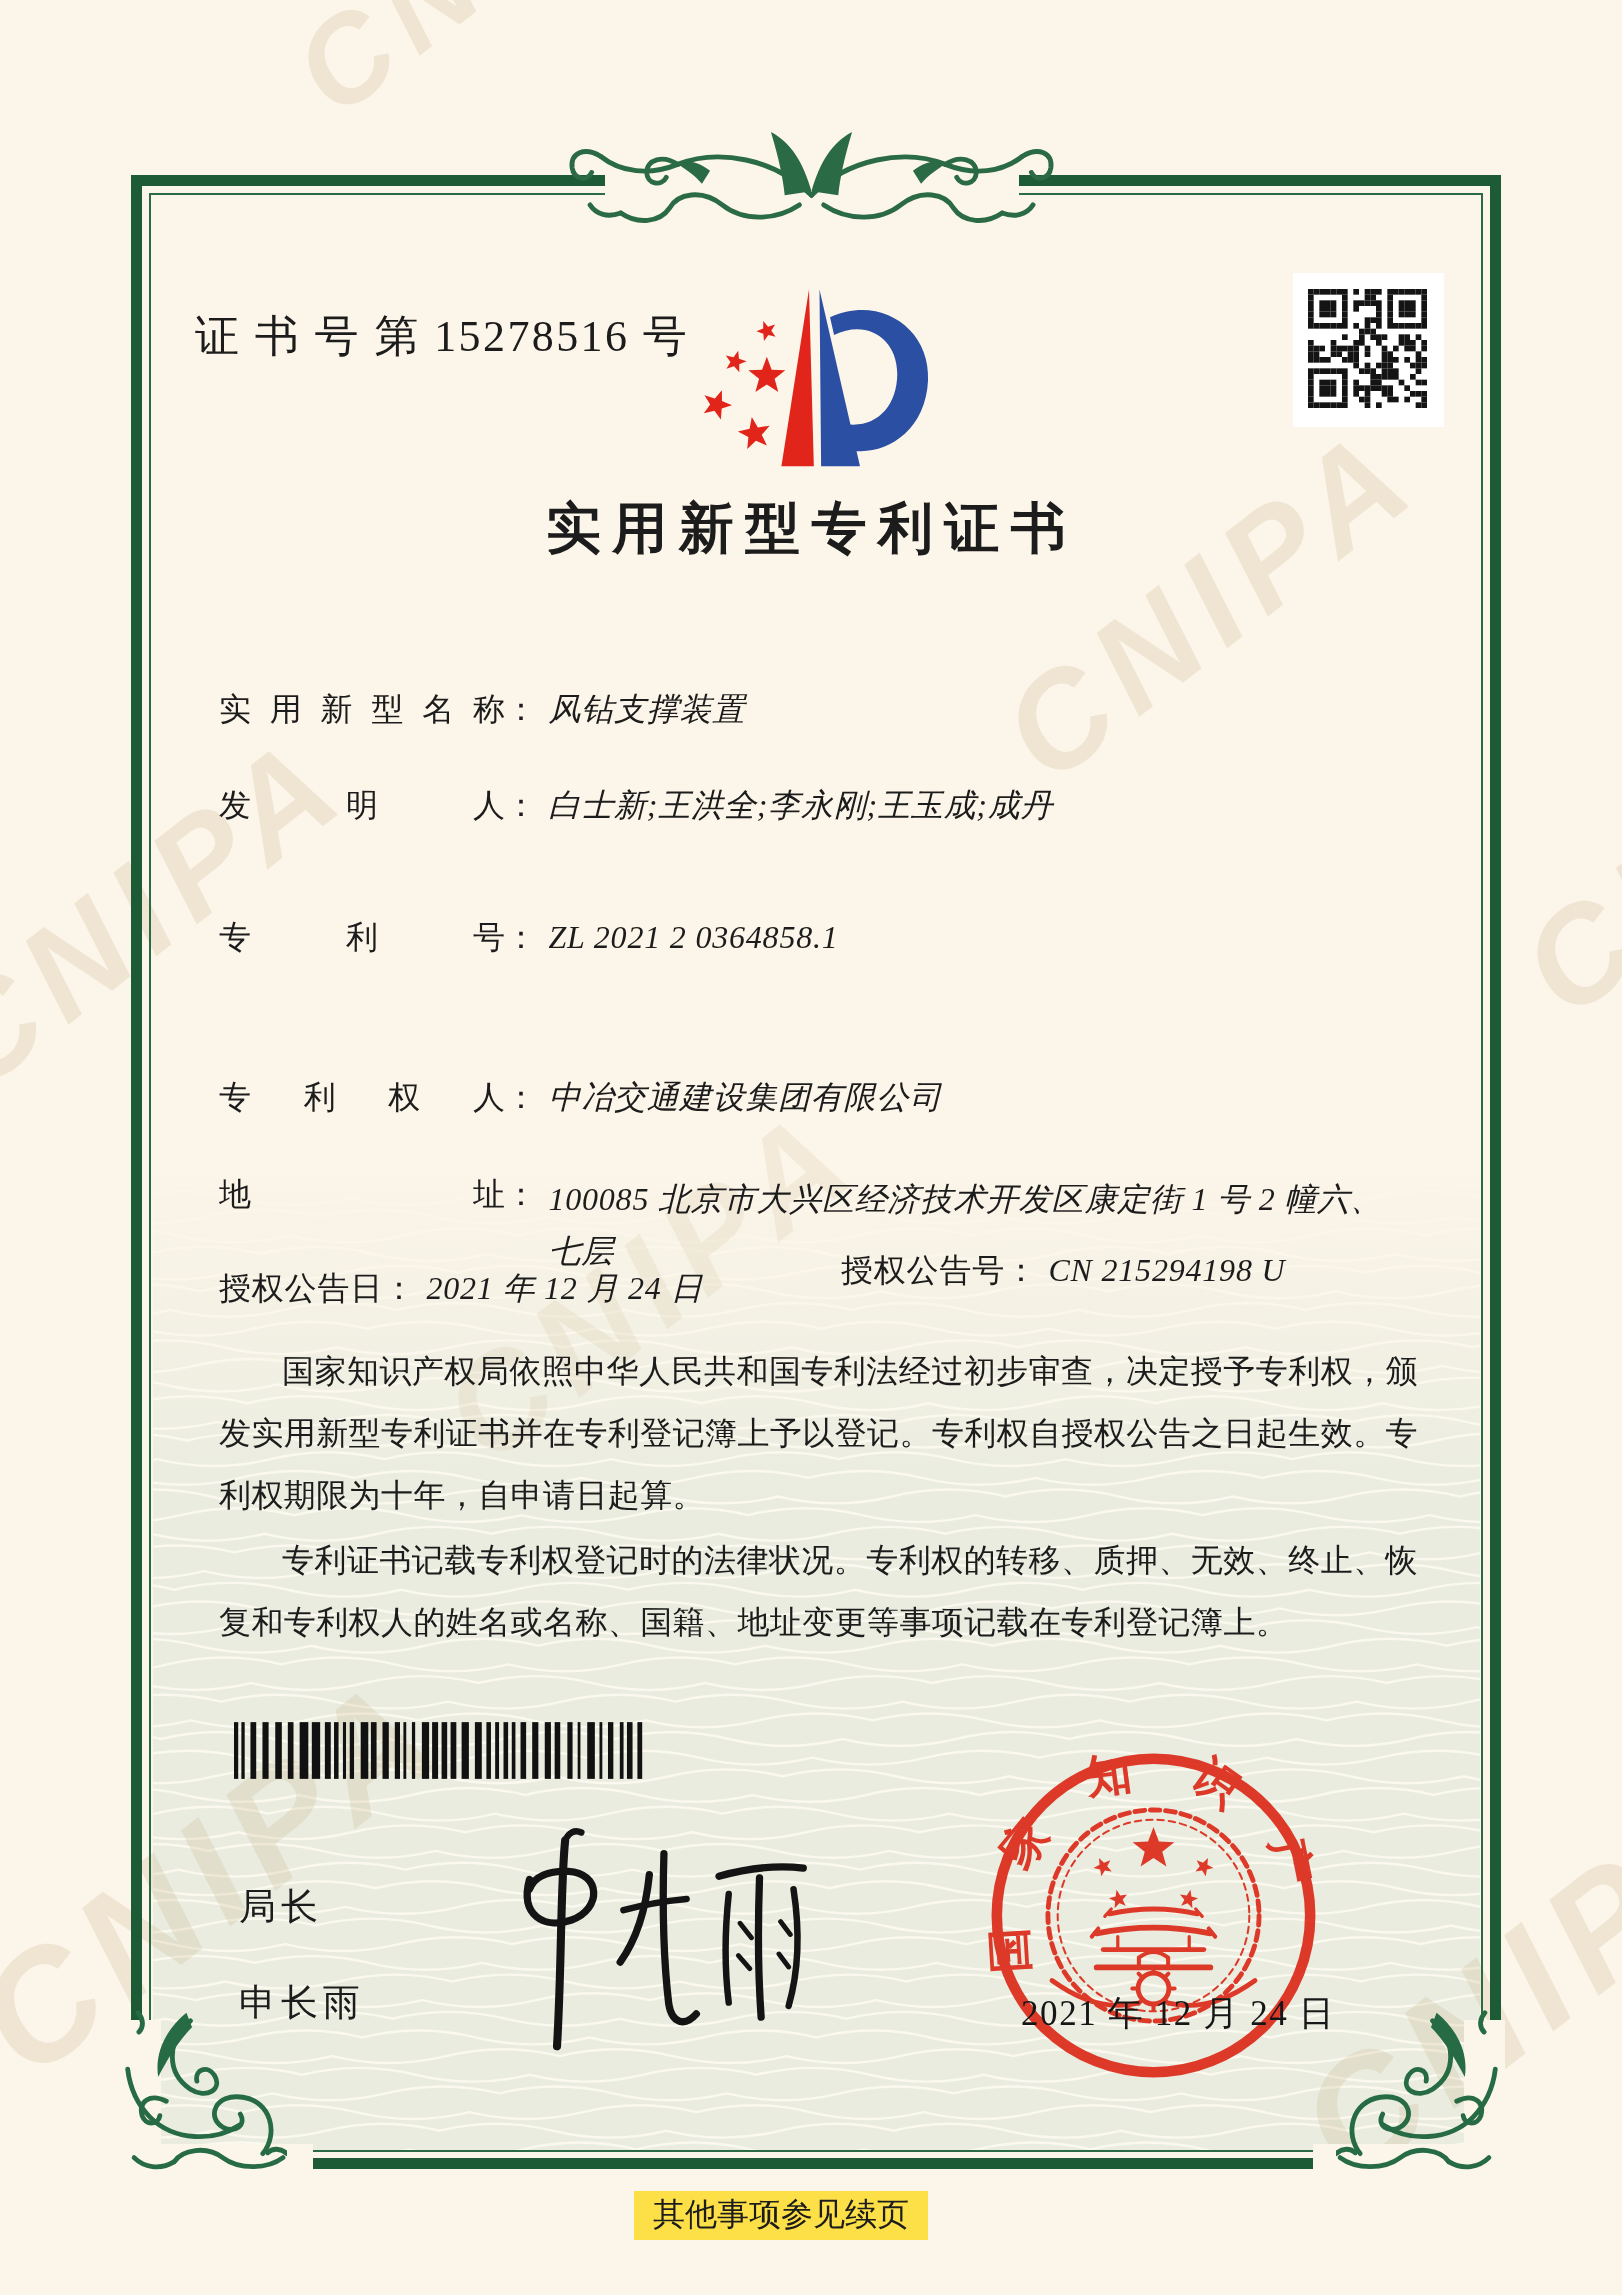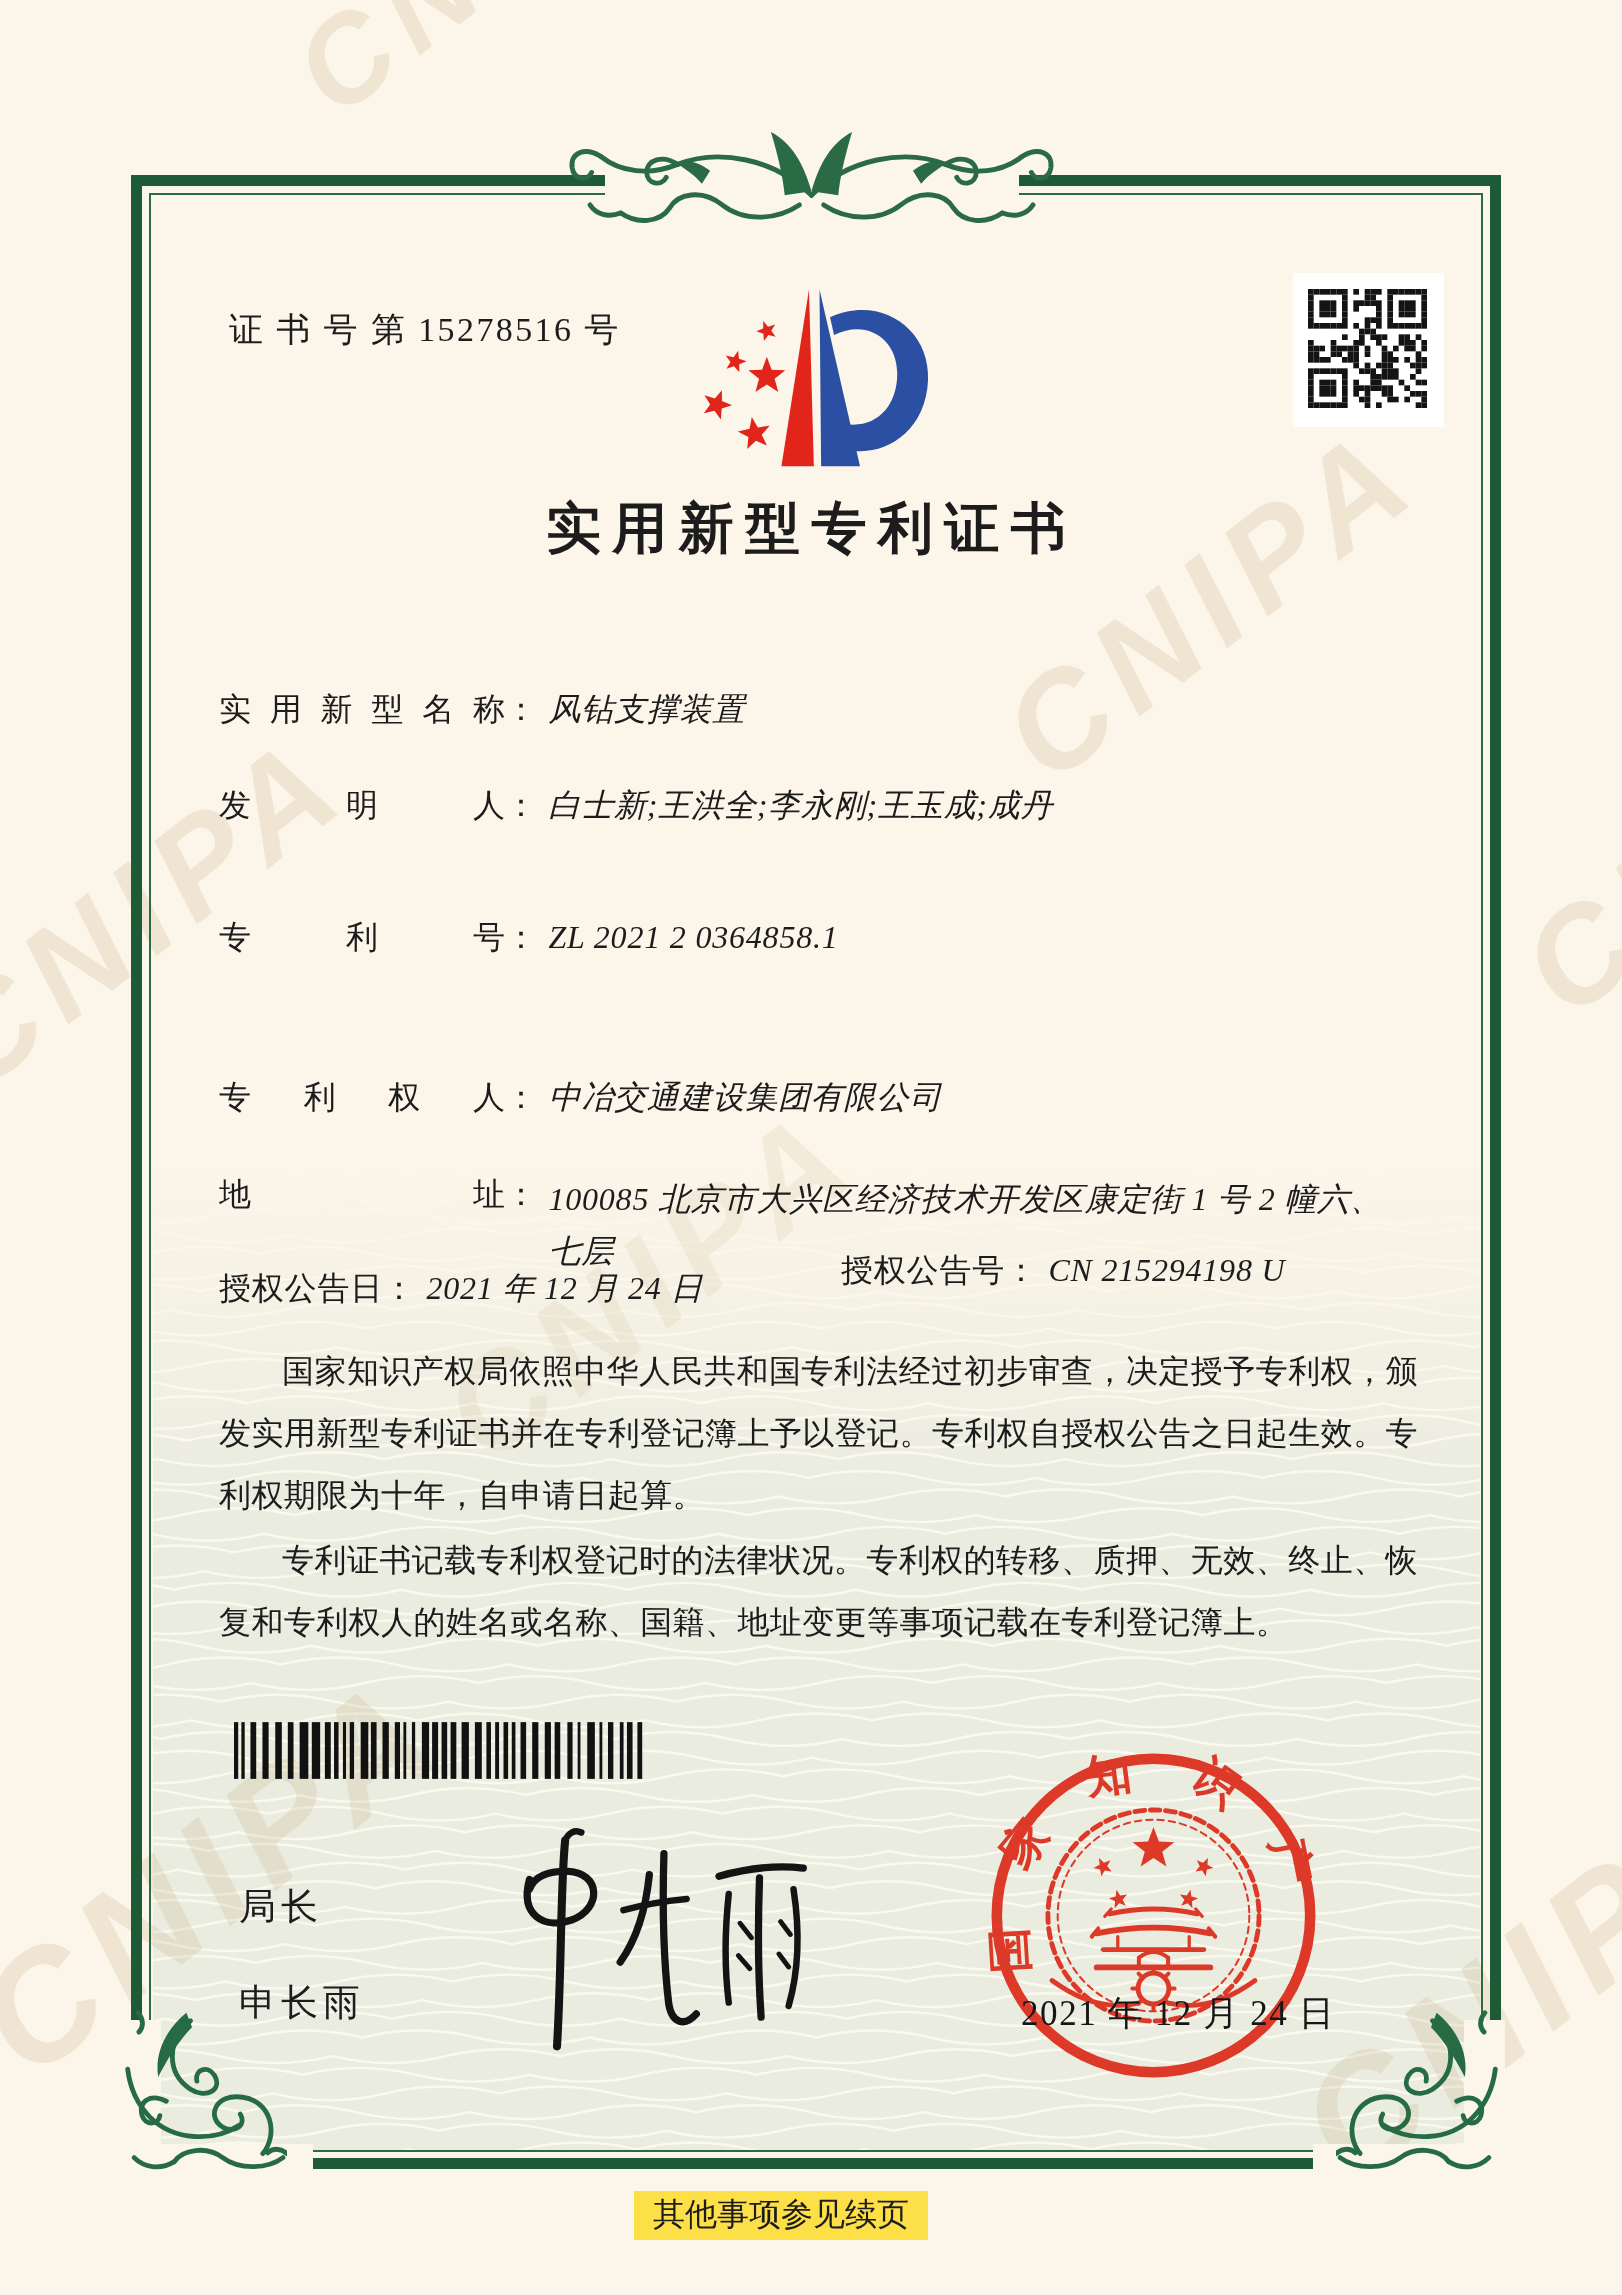--- a/index.html
+++ b/index.html
@@ -15,21 +15,21 @@
       border:11.4px solid #1d5a36;box-sizing:border-box;z-index:4;}
   #frame-inner{position:absolute;left:149px;top:193px;width:1334px;height:1959px;
       border:2.4px solid #2a6a44;box-sizing:border-box;z-index:4;}
   #waves{z-index:1;}
   #wave-fade{left:153px;top:1168px;width:1327px;height:341px;z-index:1;
       background:linear-gradient(#fcf5e9 0%,rgba(252,245,233,0) 100%);}
   .mask{background:#fcf5e9;z-index:5;}
   .orn{z-index:6;}
   
   .content{z-index:7;}
-  #cert-no{left:229px;top:307px;font-size:34px;letter-spacing:2.4px;z-index:7;}
+  #cert-no{left:195px;top:307px;font-size:44px;letter-spacing:2.4px;z-index:7;}
   #title{left:0;top:492px;width:1623px;text-align:center;font-size:55px;font-weight:700;
       letter-spacing:11.4px;z-index:7;}
   .frow{position:absolute;left:219px;font-size:32px;line-height:42px;z-index:7;white-space:nowrap;}
   .flabel{display:inline-block;width:286px;text-align:justify;text-align-last:justify;
       vertical-align:top;}
   .fcolon{display:inline-block;vertical-align:top;margin-right:11.4px;}
   .fval{display:inline-block;vertical-align:top;letter-spacing:0.8px;font-style:italic;}
   .fval.wrap{white-space:normal;width:836px;line-height:52px;}
   .grant-label{letter-spacing:0.8px;}
   .bodyp{position:absolute;left:219px;width:1199px;font-size:32px;line-height:62px;

